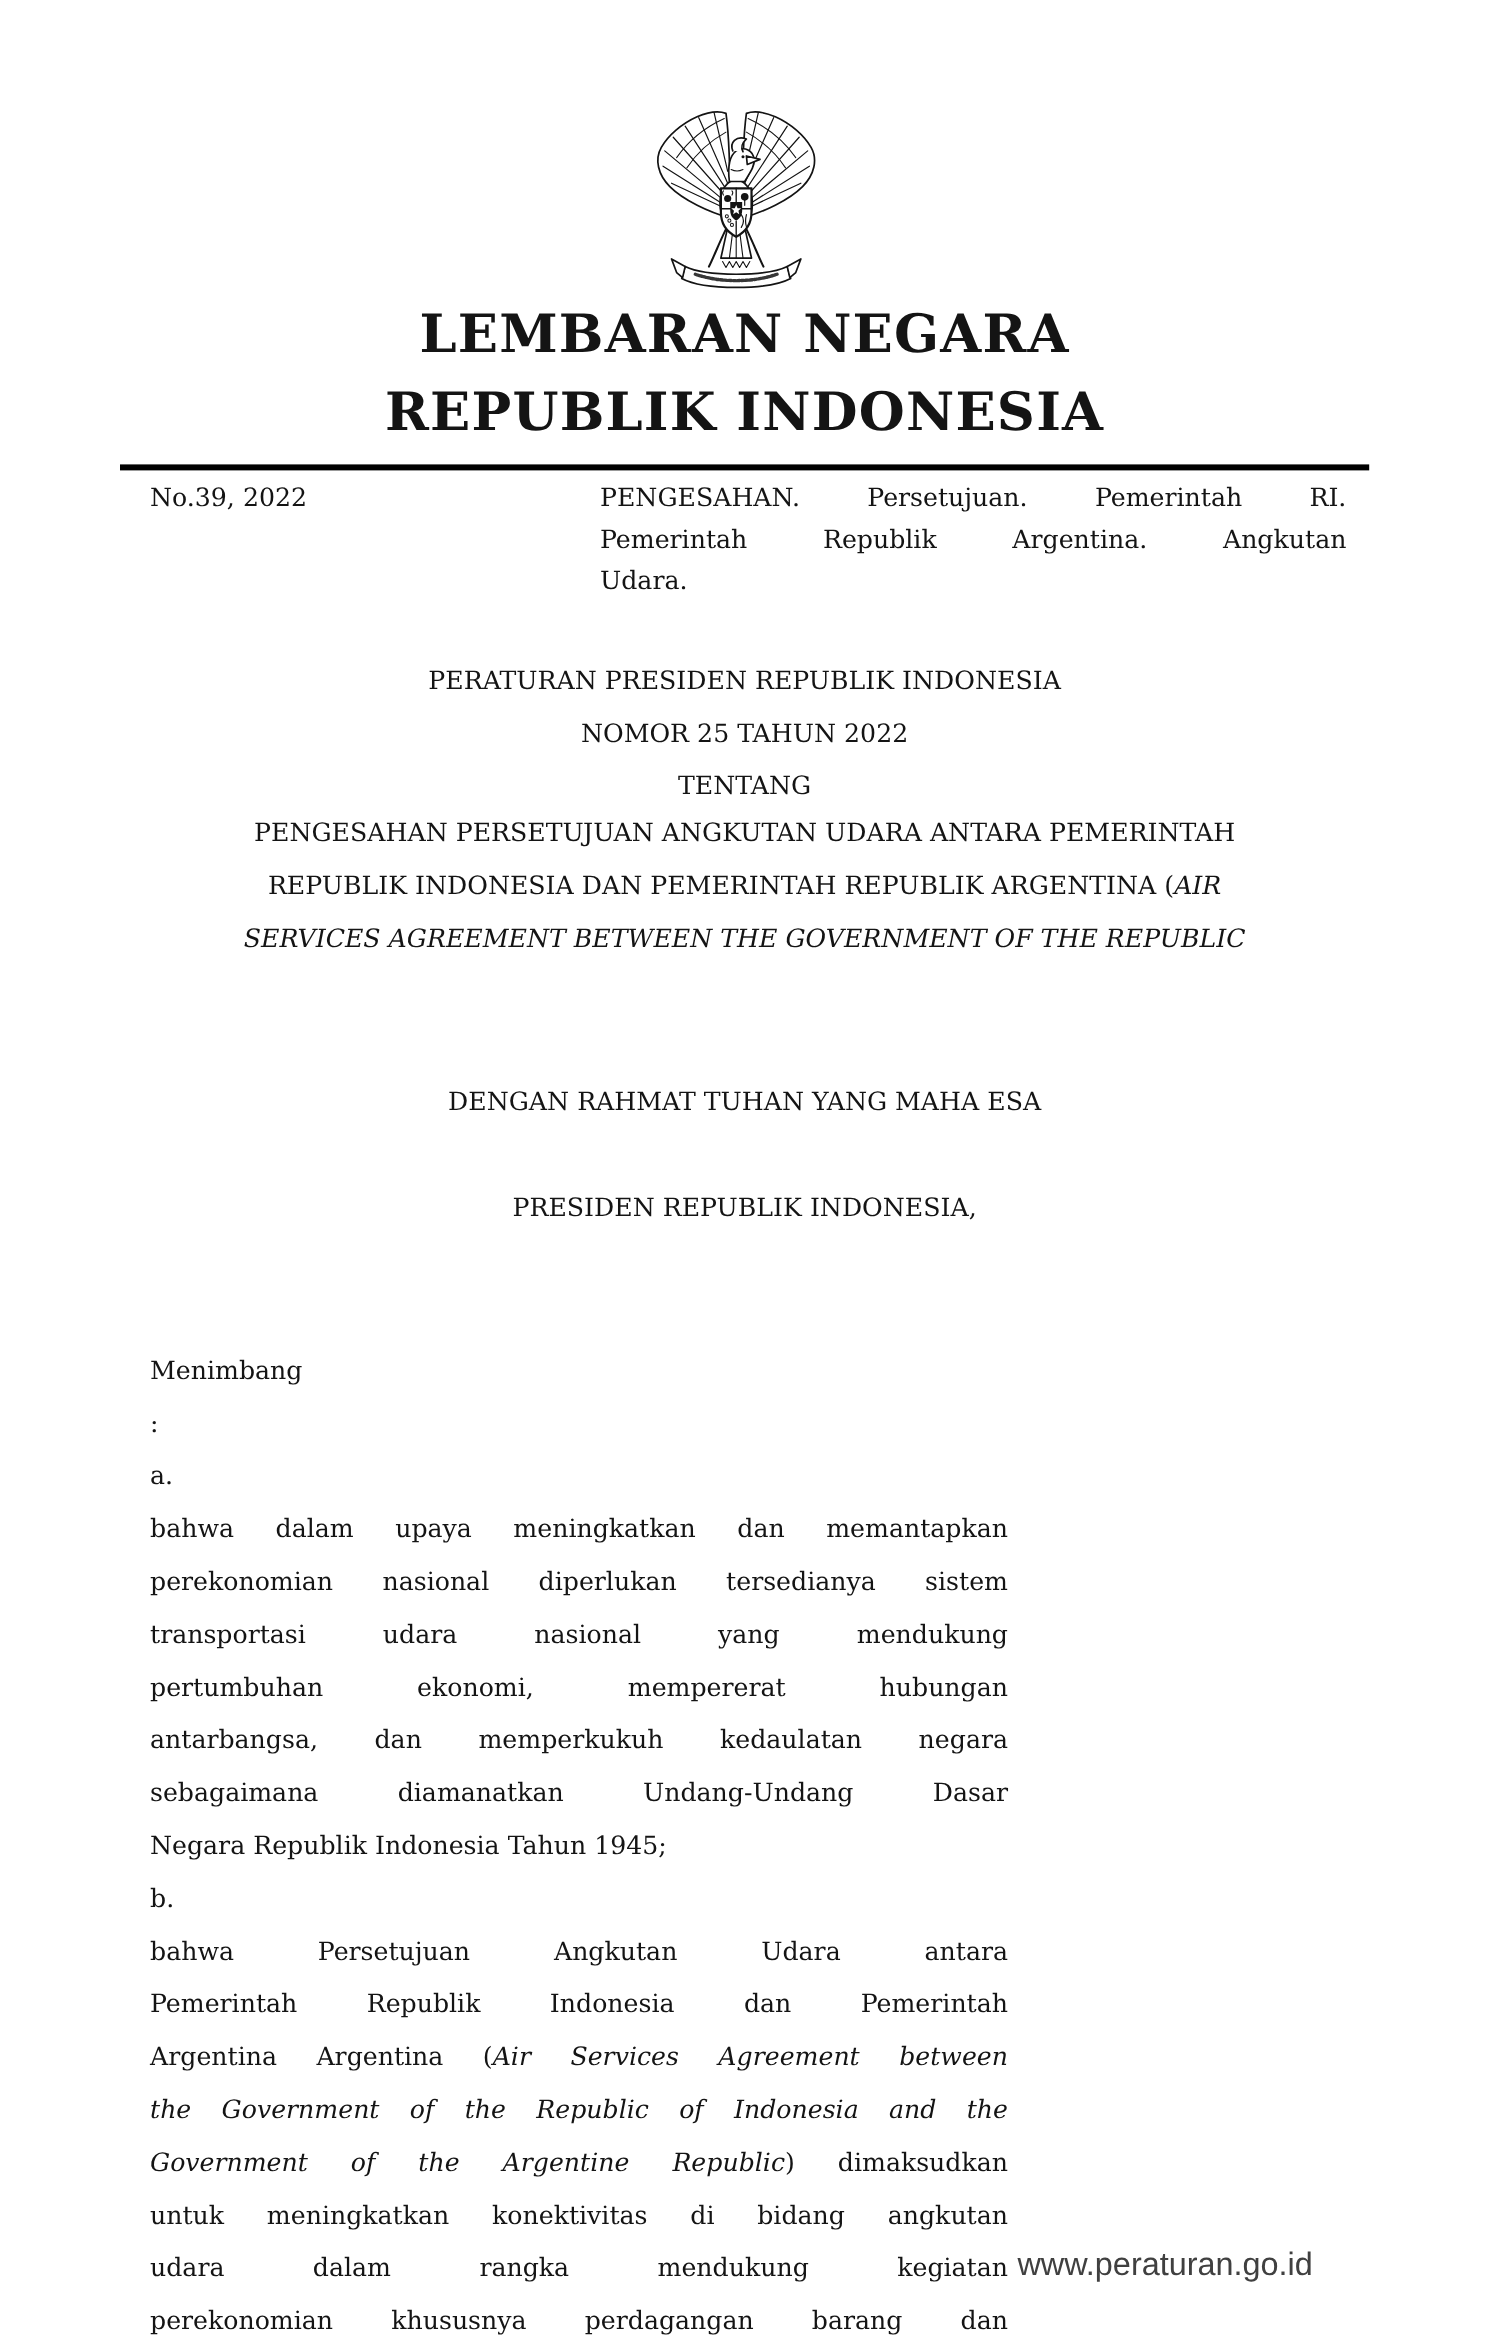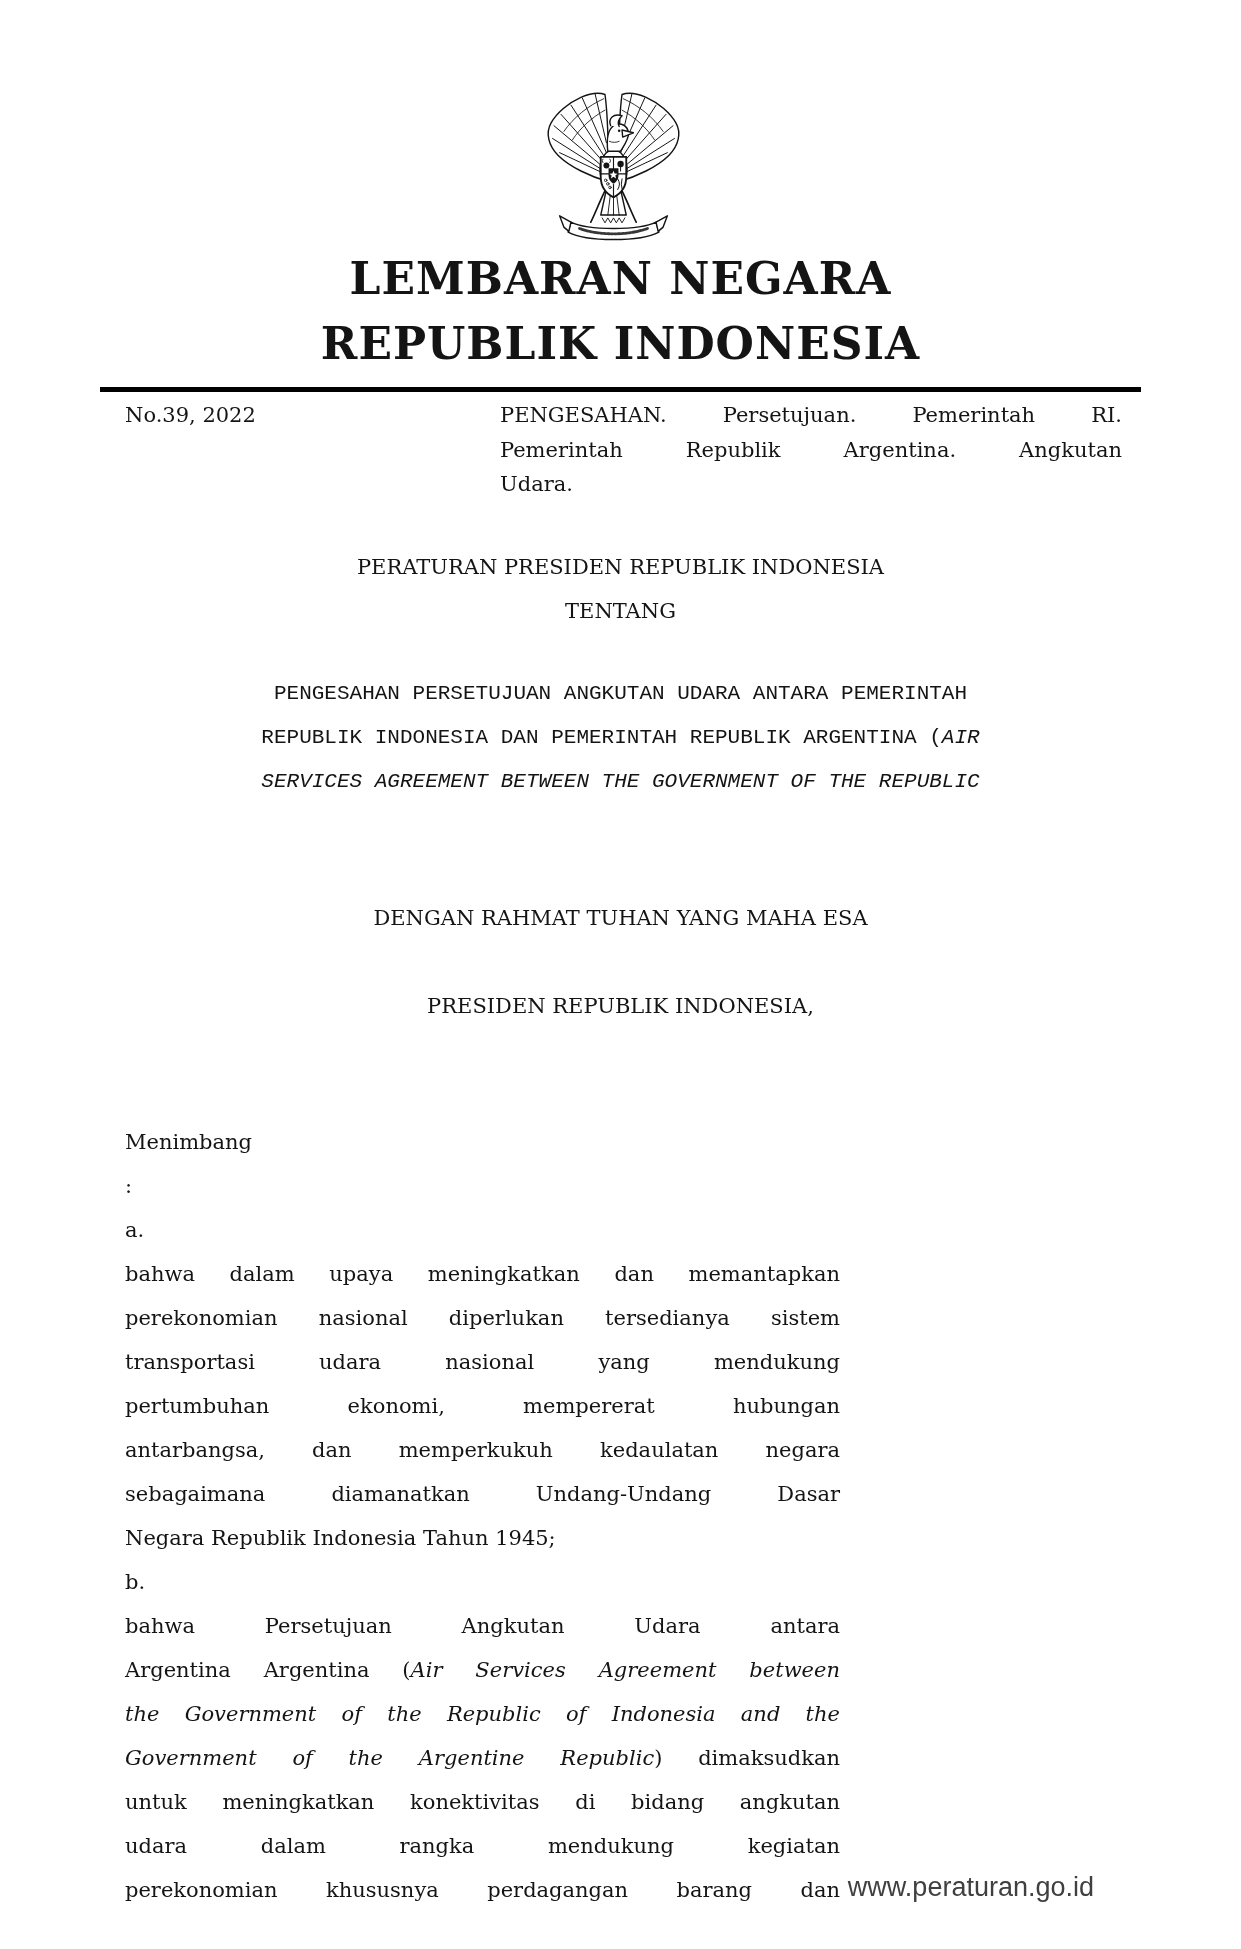--- a/index.html
+++ b/index.html
@@ -74,21 +74,20 @@
     top: 672px;
     width: 1031px;
     font-size: 21px;
   }
   .act-title .tline {
     height: 44px;
     line-height: 44px;
     text-align: center;
     text-align-last: center;
     white-space: nowrap;
-    font-family: Liberation Mono, monospace;
   }
   .invocation {
     position: absolute;
     left: 105px;
     top: 896px;
     width: 1031px;
     height: 44px;
     line-height: 44px;
     text-align: center;
     font-size: 21px;
@@ -237,20 +236,21 @@
   <div class="issue-number">No.39, 2022</div>
 
   <div class="subject-block">
       <div class="tline"><span>PENGESAHAN.  Persetujuan.  Pemerintah  RI.</span></div>
       <div class="tline"><span>Pemerintah  Republik  Argentina.  Angkutan</span></div>
       <div class="tline tline-last"><span>Udara.</span></div>
     </div>
 
   <div class="heading-block">
     <div class="hline">PERATURAN PRESIDEN REPUBLIK INDONESIA</div>
+    <div class="hline">NOMOR 25 TAHUN 2022</div>
     <div class="hline">TENTANG</div>
   </div>
 
   <div class="act-title">
       <div class="tline"><span>PENGESAHAN PERSETUJUAN ANGKUTAN UDARA ANTARA PEMERINTAH</span></div>
       <div class="tline"><span>REPUBLIK INDONESIA DAN PEMERINTAH REPUBLIK ARGENTINA (</span><span class="it">AIR</span></div>
       <div class="tline"><span class="it">SERVICES AGREEMENT BETWEEN THE GOVERNMENT OF THE REPUBLIC</span></div>
     </div>
 
   <div class="invocation">DENGAN RAHMAT TUHAN YANG MAHA ESA</div>
@@ -271,20 +271,21 @@
           <div class="tline"><span>sebagaimana diamanatkan Undang-Undang Dasar</span></div>
           <div class="tline tline-last"><span>Negara Republik Indonesia Tahun 1945;</span></div>
         </div>
     </div>
     <div class="cons-row">
       <div class="col-label"></div>
       <div class="col-colon"></div>
       <div class="col-marker">b.</div>
       <div class="col-text">
           <div class="tline"><span>bahwa Persetujuan Angkutan Udara antara</span></div>
+          <div class="tline"><span>Pemerintah Republik Indonesia dan Pemerintah</span></div>
           <div class="tline"><span>Argentina Argentina (</span><span class="it">Air Services Agreement between</span></div>
           <div class="tline"><span class="it">the Government of the Republic of Indonesia and the</span></div>
           <div class="tline"><span class="it">Government of the Argentine Republic</span><span>) dimaksudkan</span></div>
           <div class="tline"><span>untuk meningkatkan konektivitas di bidang angkutan</span></div>
           <div class="tline"><span>udara dalam rangka mendukung kegiatan</span></div>
           <div class="tline"><span>perekonomian khususnya perdagangan barang dan</span></div>
         </div>
     </div>
   </div>
 

